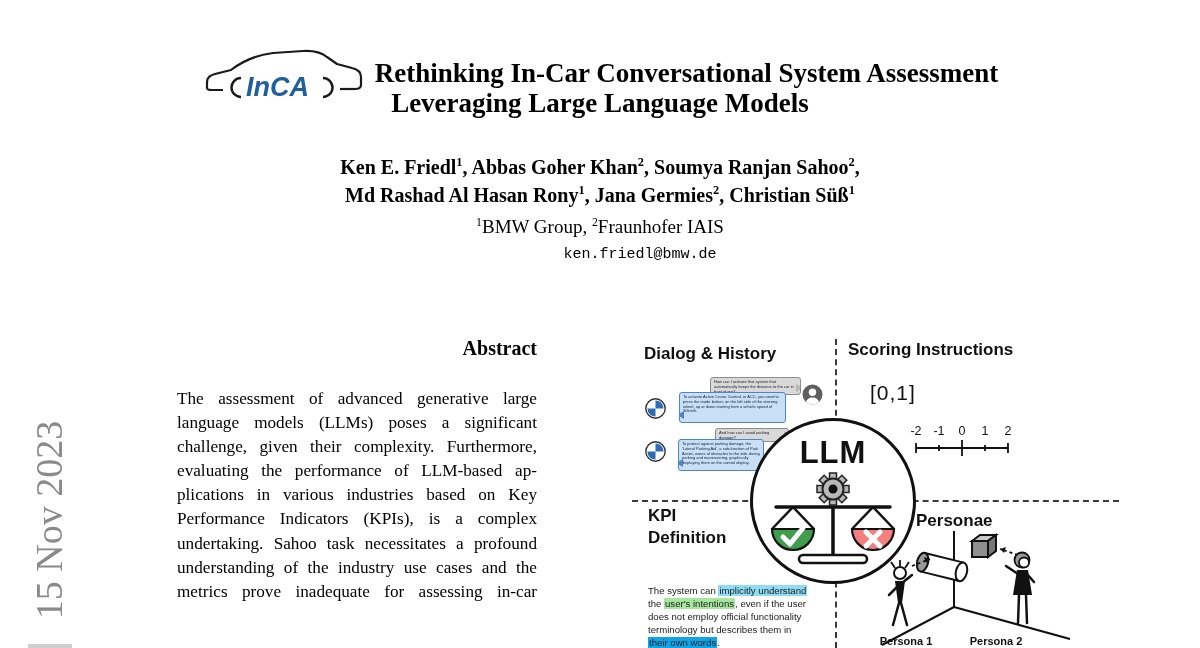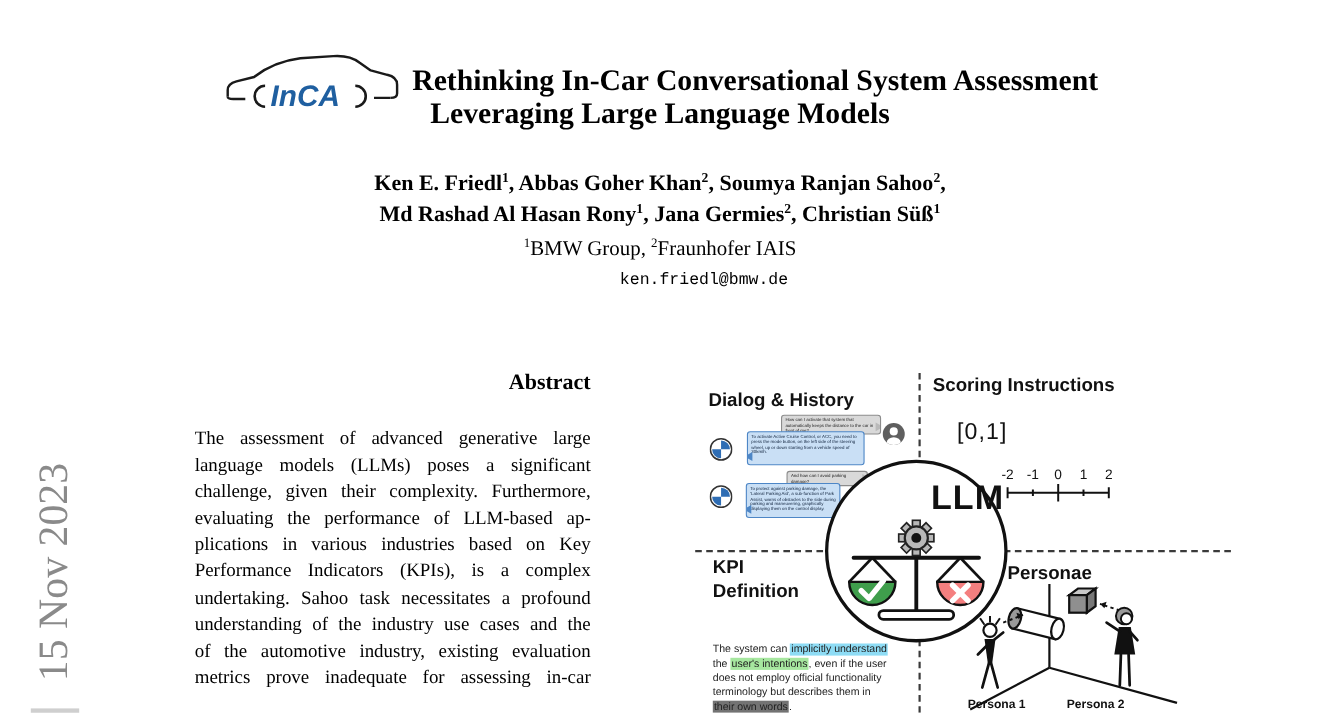--- a/index.html
+++ b/index.html
@@ -26,21 +26,21 @@
   
   #abstract-heading{top:337px;left:177px;width:360px;text-align:right;font-size:20px;font-weight:bold;}
   #abstract-body{top:387px;left:177px;width:360px;font-size:17.2px;line-height:24.1px;}
   .abst-line{text-align:justify;text-align-last:justify;white-space:nowrap;}
 
   
   #figure{left:630px;top:335px;width:548px;height:313px;font-family:"Liberation Sans",sans-serif;}
   .fig-h{font-weight:bold;font-size:17px;color:#111;white-space:nowrap;}
   #vline{left:205px;top:4px;height:309px;border-left:2px dashed #3a3a3a;}
   #hline{left:2px;top:165px;width:487px;border-top:2px dashed #3a3a3a;}
-  #h-dialog{left:14px;top:19px;}
+  #h-dialog{left:14px;top:9px;}
   #h-scoring{left:218px;top:5px;}
   #h-kpi1{left:18px;top:171px;}
   #h-kpi2{left:18px;top:193px;}
   #h-personae{left:286px;top:176px;}
   #interval{left:240px;top:46px;font-size:21px;color:#111;letter-spacing:1px;}
 
   
   .bubble{border-radius:3px;padding:2px 3px;box-sizing:border-box;overflow:hidden;
           font-size:4px;line-height:4.8px;z-index:2;}
   .bubble.gray{background:#d9d9d9;border:1px solid #8c8c8c;color:#222;}
@@ -56,31 +56,31 @@
   #msg3-bubble{left:85px;top:93px;width:74px;height:14px;}
   #msg4-icon{left:15px;top:106px;width:21px;height:21px;}
   #msg4-bubble{left:48px;top:104px;width:86px;height:32px;}
 
   
   #scale-svg{left:278px;top:88px;}
 
   
   #llm-circle{left:120px;top:83px;width:160px;height:160px;background:#fff;
       border:3px solid #111;border-radius:50%;z-index:3;}
-  #llm-text{left:0;top:14px;width:160px;text-align:right;font-size:31px;font-weight:bold;
+  #llm-text{left:0;top:14px;width:160px;text-align:center;font-size:31px;font-weight:bold;
       letter-spacing:1px;color:#111;}
   #scale-of-justice{left:15px;top:48px;}
 
   
   #kpi-par{left:18px;top:249px;width:192px;font-size:9.6px;line-height:13px;color:#222;}
   .kpi-line{white-space:nowrap;}
   .hl{padding:0 1px;}
   .hl-cyan{background:#8edcf5;margin-top:44px;}
   .hl-green{background:#a6e79f;}
-  .hl-yellow{background:#737373;margin-top:48px;}
+  .hl-yellow{background:#0ea5e9;margin-top:48px;}
 
   
   #personae-svg{left:250px;top:190px;}
   .persona-label{font-weight:bold;font-size:11px;color:#111;text-align:center;white-space:nowrap;}
   #persona1-label{left:244px;top:300px;width:64px;}
   #persona2-label{left:334px;top:300px;width:64px;}
 </style>
 </head>
 <body>
 
@@ -110,21 +110,20 @@
 <div class="abs" id="abstract-heading">Abstract</div>
 <div class="abs" id="abstract-body">
   <div class="abst-line">The assessment of advanced generative large</div>
   <div class="abst-line">language models (LLMs) poses a significant</div>
   <div class="abst-line">challenge, given their complexity. Furthermore,</div>
   <div class="abst-line">evaluating the performance of LLM-based ap-</div>
   <div class="abst-line">plications in various industries based on Key</div>
   <div class="abst-line">Performance Indicators (KPIs), is a complex</div>
   <div class="abst-line">undertaking. Sahoo task necessitates a profound</div>
   <div class="abst-line">understanding of the industry use cases and the</div>
-  <div class="abst-line">of the automotive industry, existing evaluation</div>
   <div class="abst-line">metrics prove inadequate for assessing in-car</div>
 </div>
 
 <div class="abs" id="figure">
   <div class="abs" id="vline"></div>
   <div class="abs" id="hline"></div>
 
   <div class="abs fig-h" id="h-dialog">Dialog &amp; History</div>
   <div class="abs fig-h" id="h-scoring">Scoring Instructions</div>
   <div class="abs fig-h" id="h-kpi1">KPI</div>

